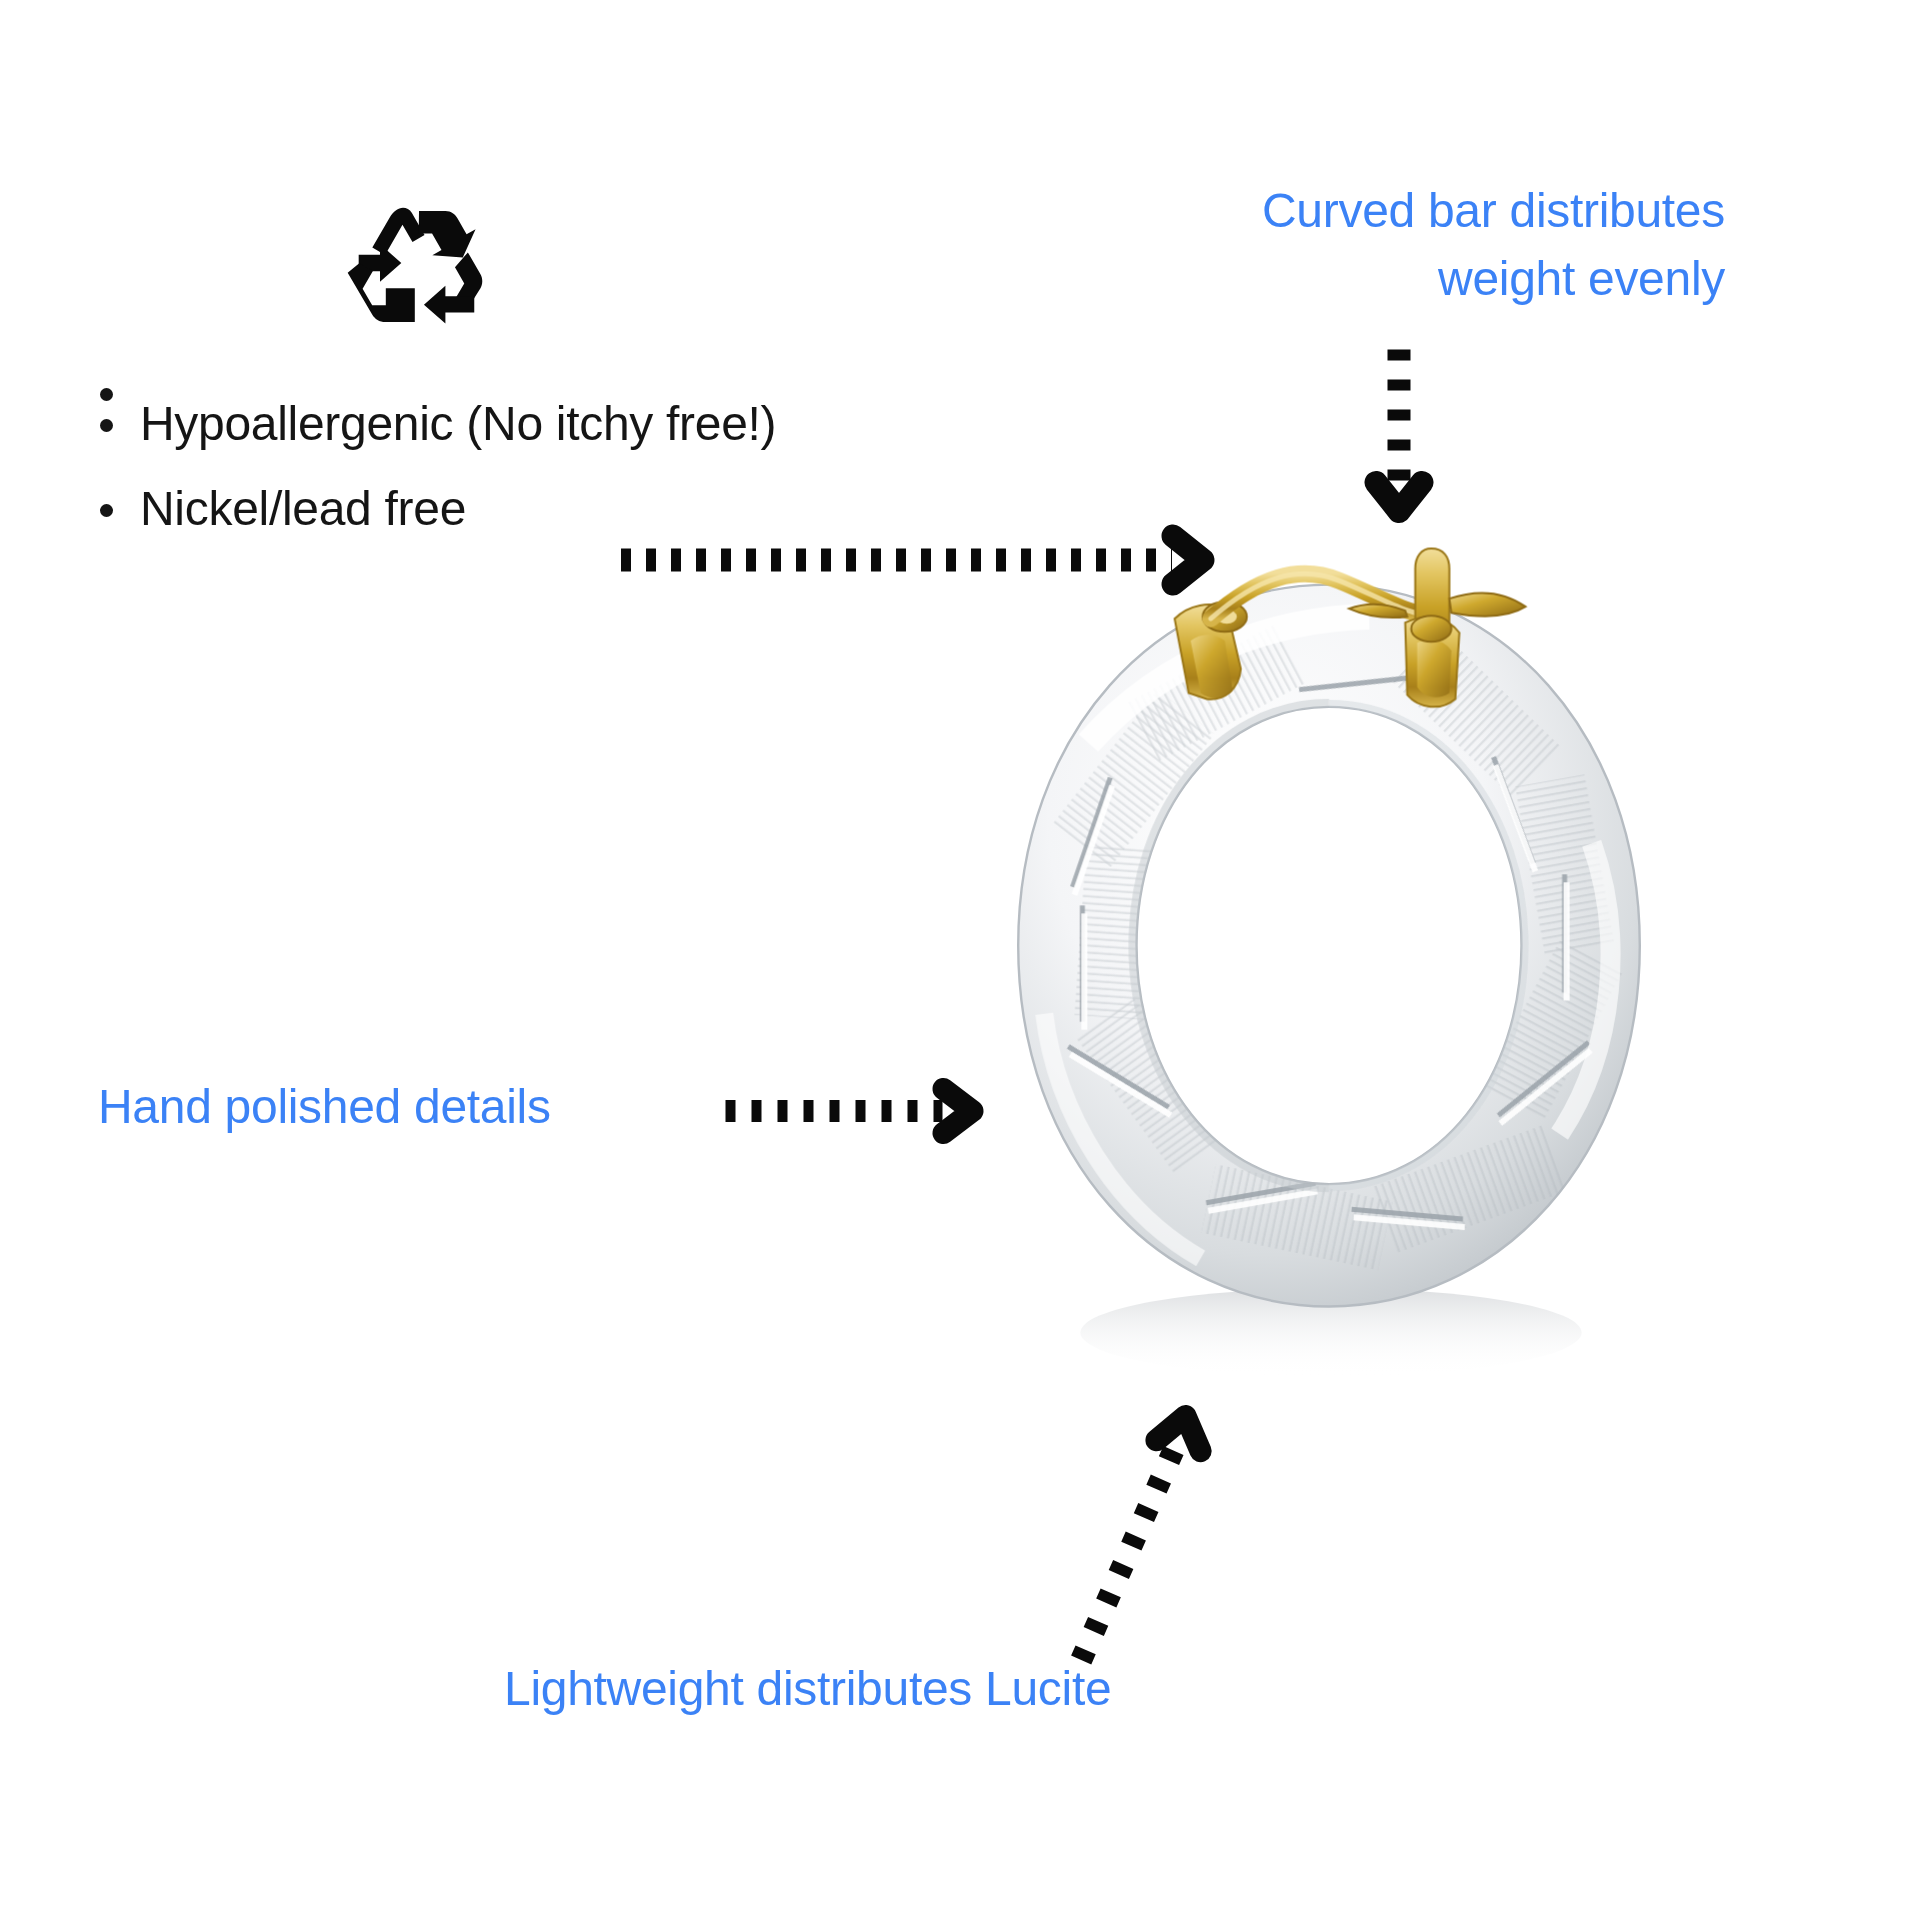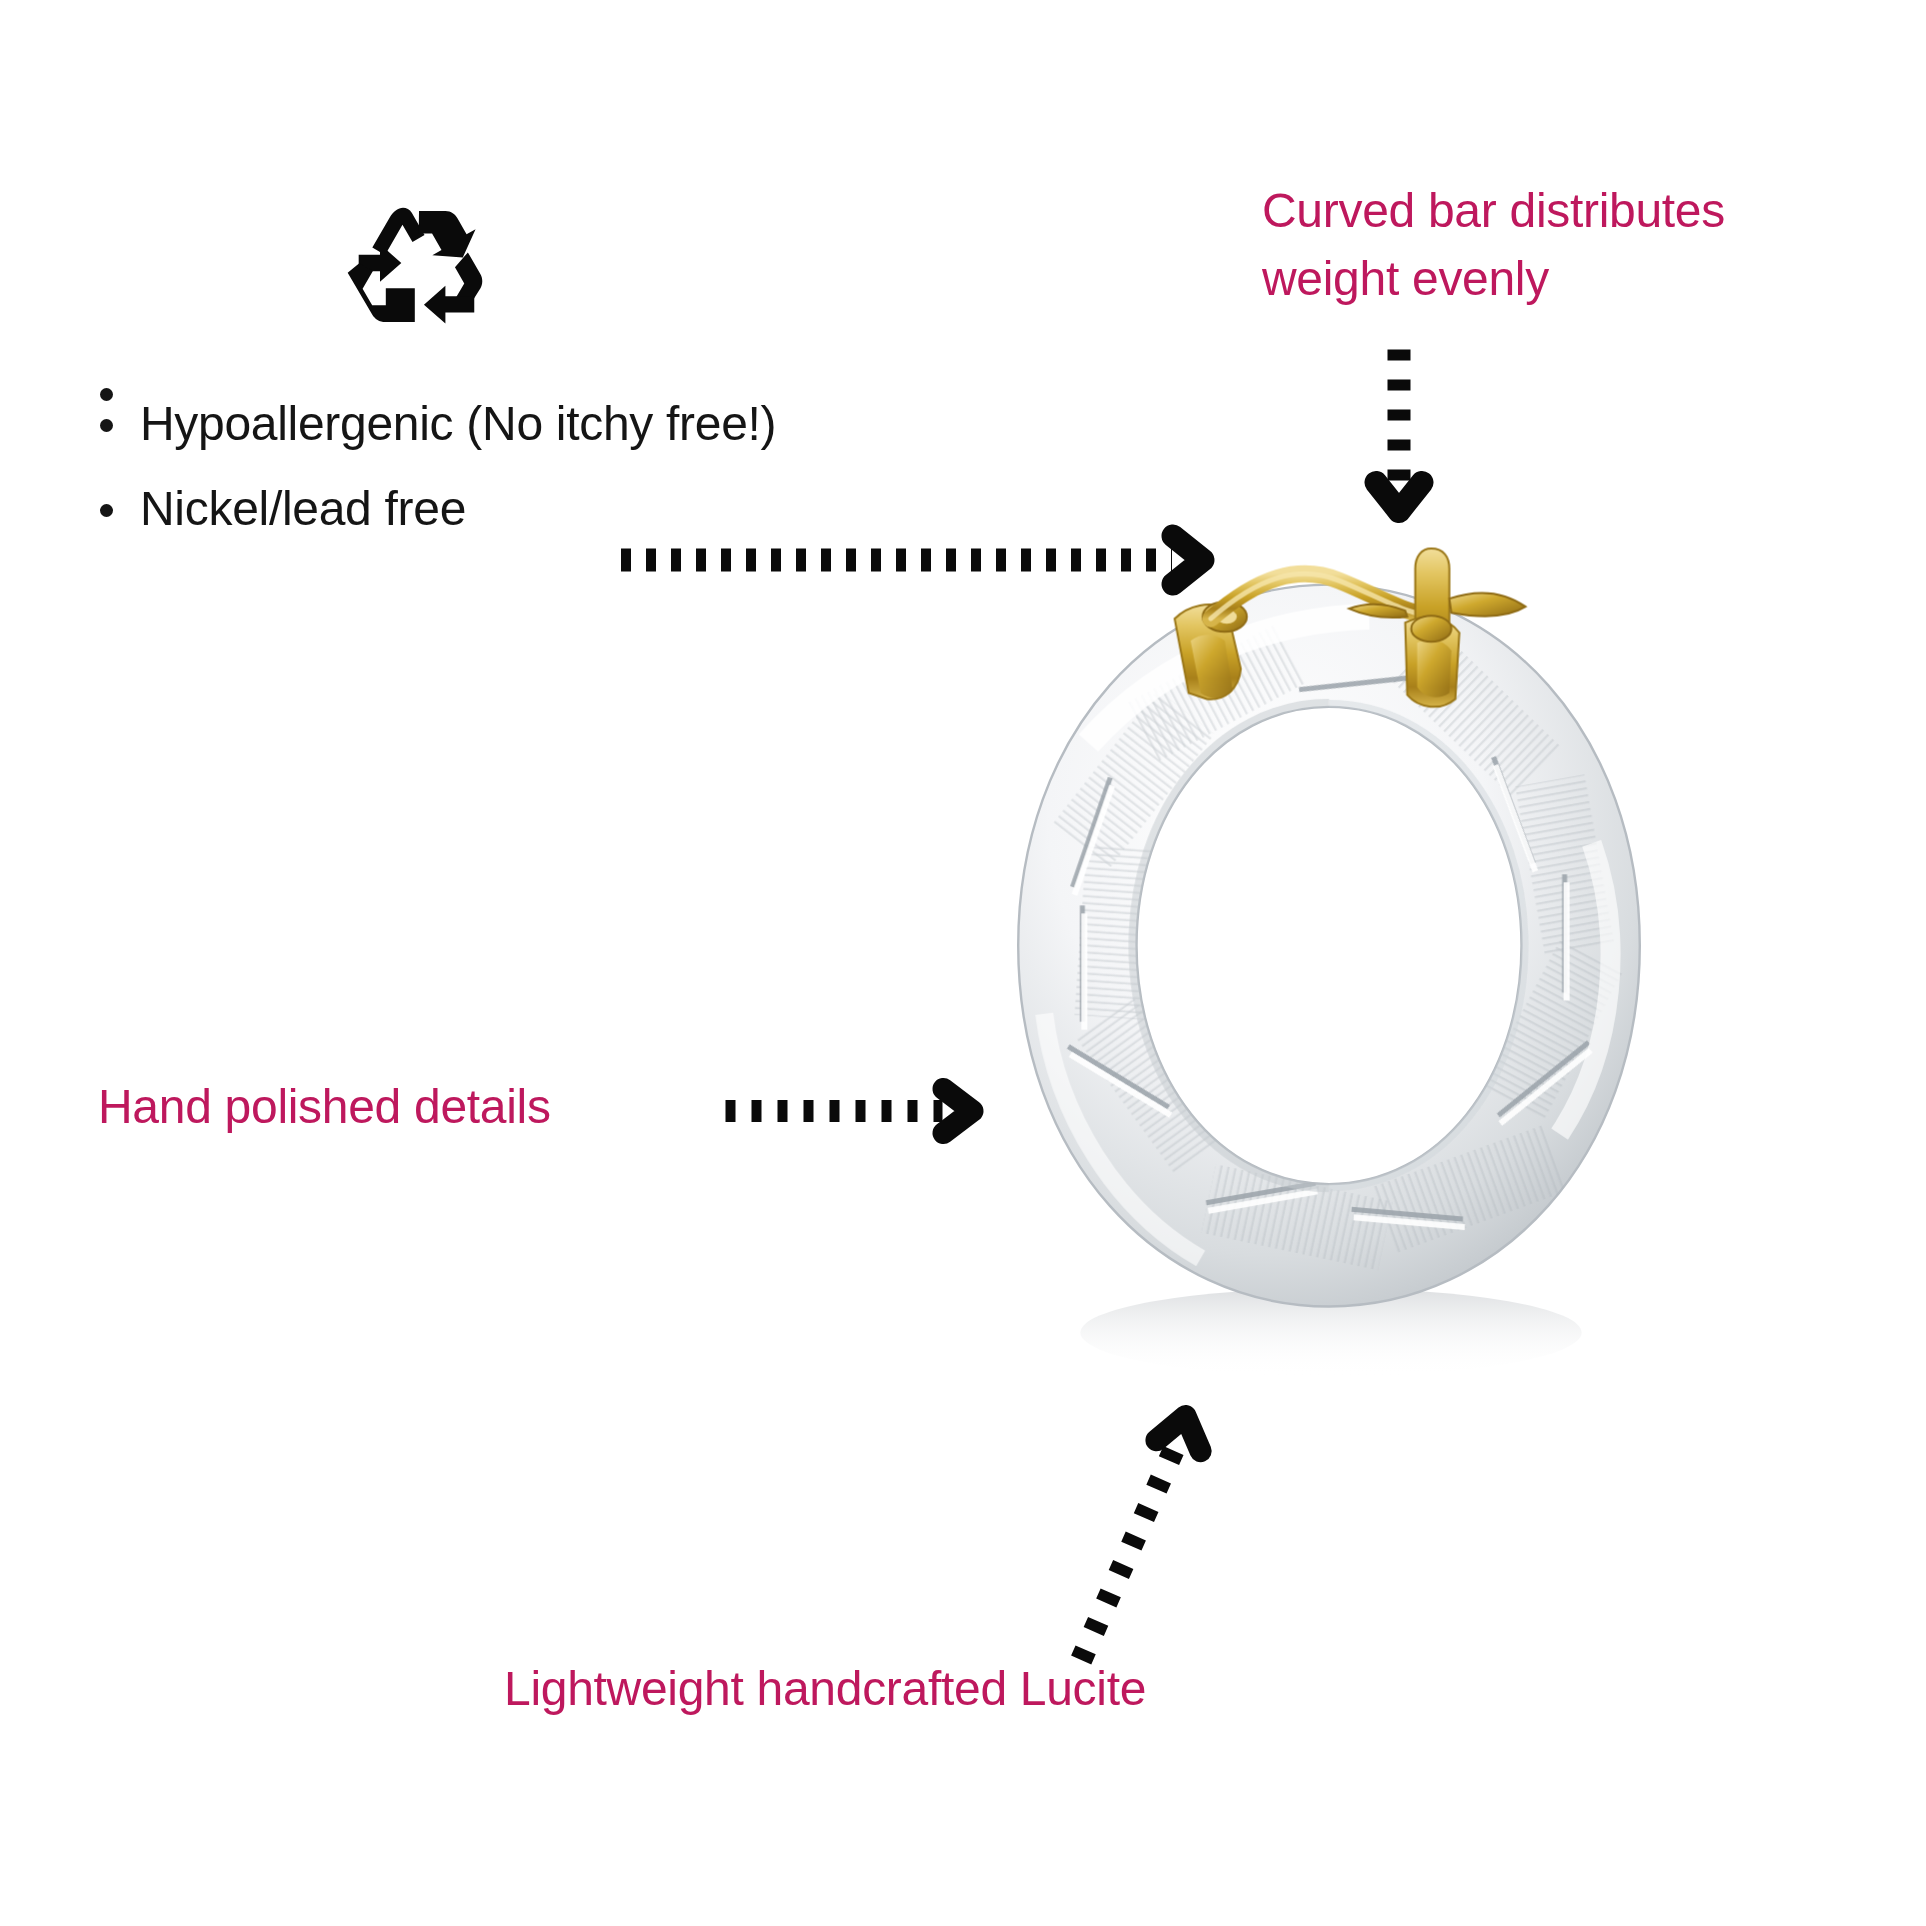--- a/index.html
+++ b/index.html
@@ -62,22 +62,23 @@
     border-radius: 50%;
     background: #151515;
   }
 
   
   .annot {
     position: absolute;
     font-size: 48px;
     line-height: 1.42;
     letter-spacing: -0.3px;
-    color: #be185d;
+    color: #3b82f6;
     white-space: pre-line;
+    text-align: right;
   }
   .annot-top-right { left: 1262px; top: 177px; }
   .annot-left-mid  { left: 98px;  top: 1073px; white-space: nowrap; }
   .annot-bottom    { left: 504px; top: 1655px; white-space: nowrap; }
 
   
   .arrow { position: absolute; }
   .arrow svg { display: block; overflow: visible; }
 
   .arrow-nickel    { left: 617px; top: 527px; }
@@ -129,21 +130,21 @@
       <span class="bullet"></span>
       <span>Nickel/lead free</span>
     </li>
   </ul>
 
   <div class="annot annot-top-right">Curved bar distributes
 weight evenly</div>
 
   <div class="annot annot-left-mid">Hand polished details</div>
 
-  <div class="annot annot-bottom">Lightweight handcrafted Lucite</div>
+  <div class="annot annot-bottom">Lightweight distributes Lucite</div>
 
   <div class="arrow arrow-nickel">
     <svg width="597" height="65" viewBox="0 0 1190 130" xmlns="http://www.w3.org/2000/svg">
       <line x1="6" y1="66" x2="1108" y2="66" stroke="#0a0a0a" stroke-width="46" stroke-dasharray="20 30" stroke-linecap="butt"></line>
       <path d="M1110 18 L1170 66 L1110 114" fill="none" stroke="#0a0a0a" stroke-width="46" stroke-linecap="round" stroke-linejoin="round"></path>
     </svg>
   </div>
 
   <div class="arrow arrow-curvedbar">
     <svg width="100" height="186" viewBox="0 0 200 370" xmlns="http://www.w3.org/2000/svg">

